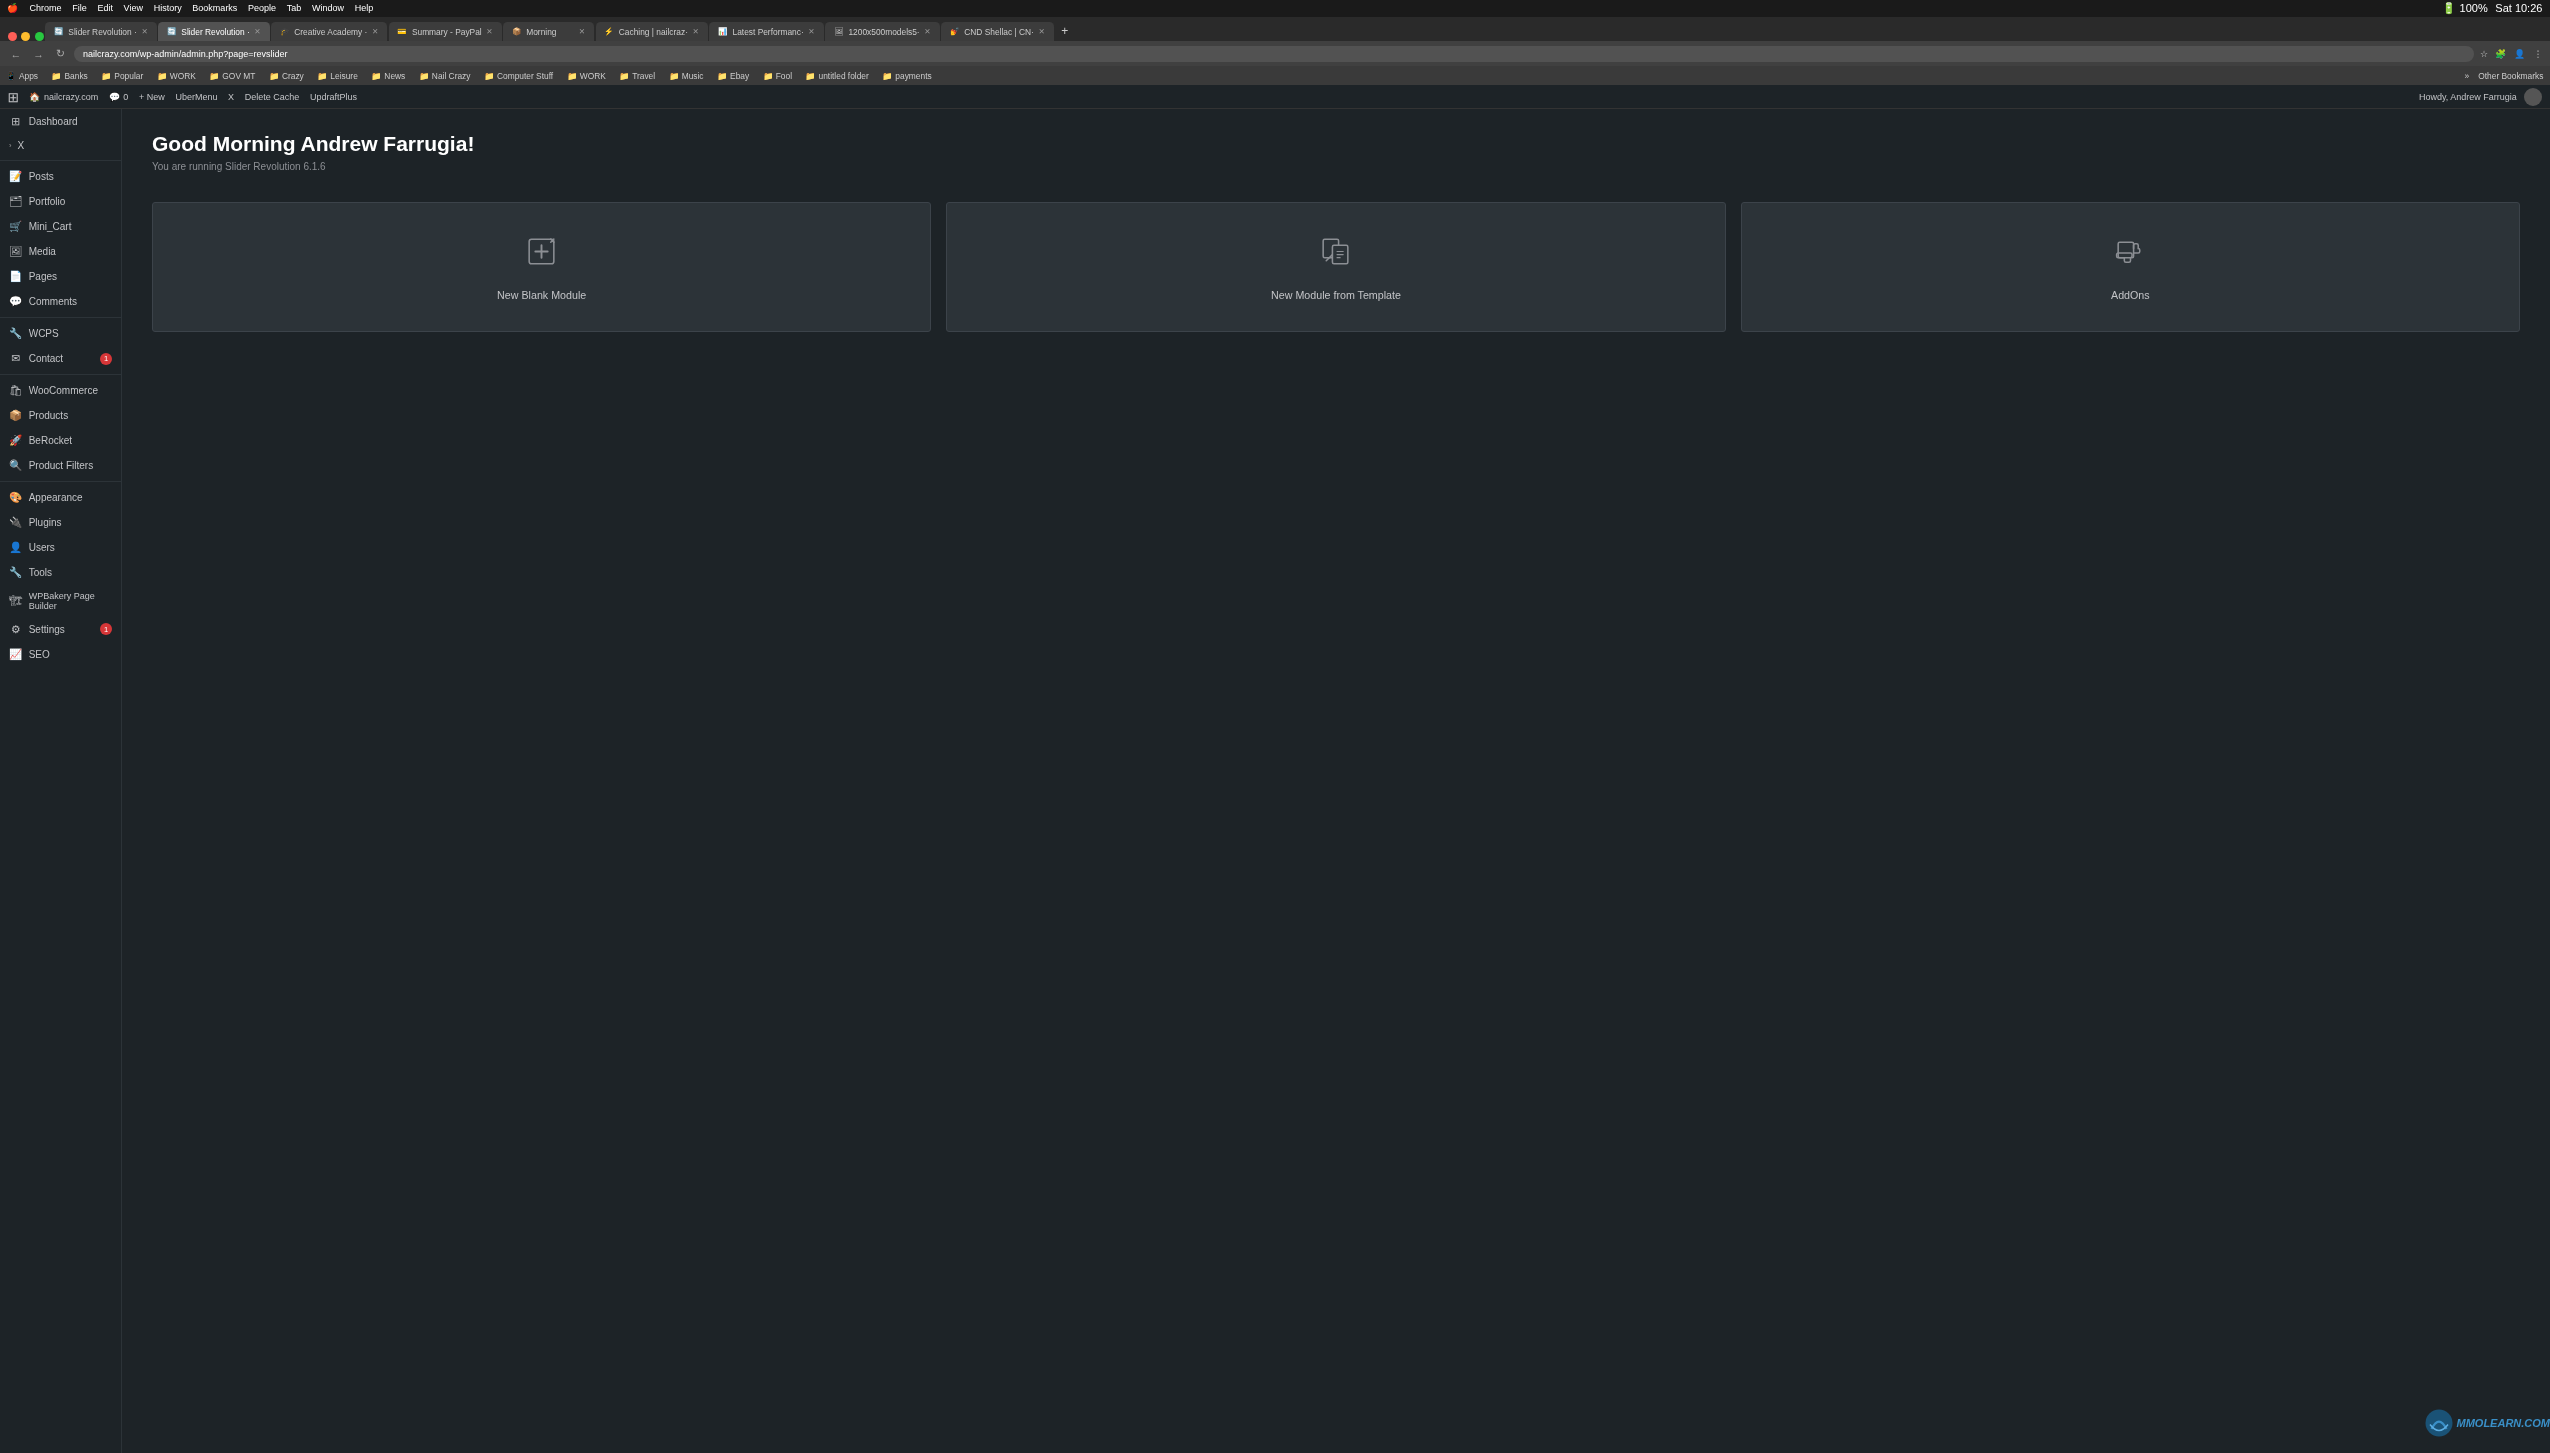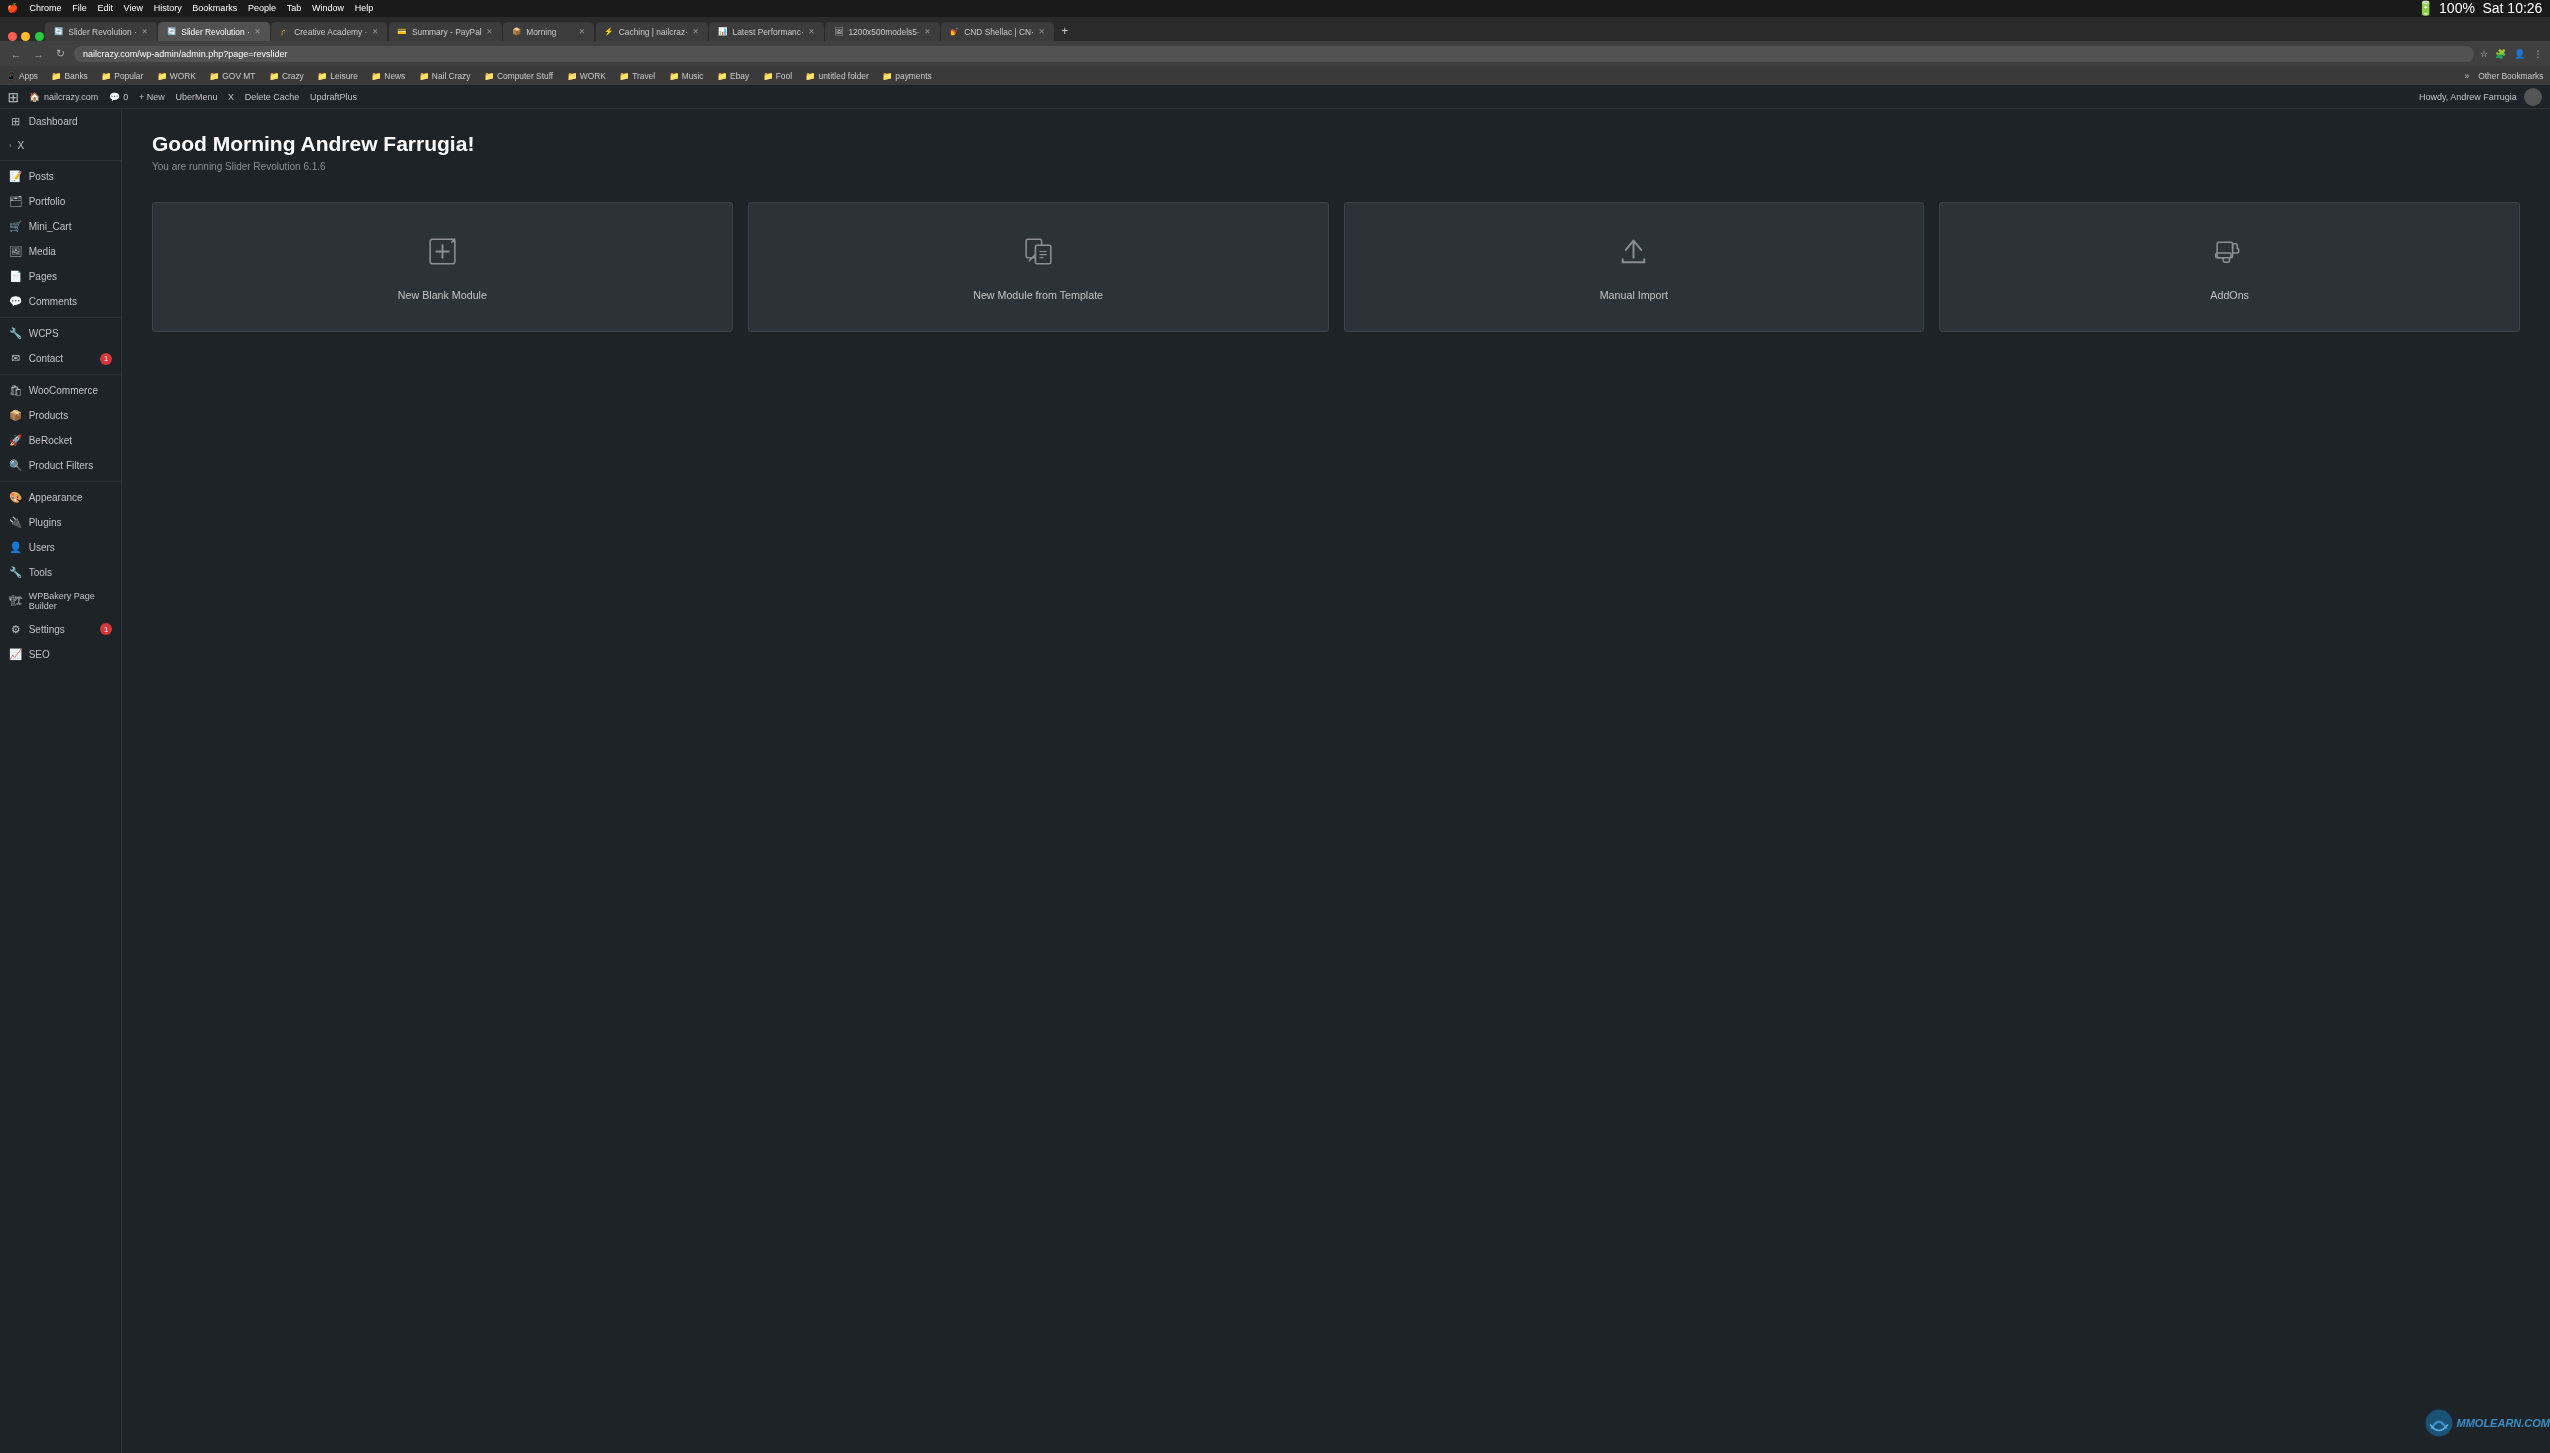--- a/index.html
+++ b/index.html
@@ -10,21 +10,21 @@
       background: #1a1a1a;
       height: 16.7px;
       display: flex;
       align-items: center;
       justify-content: space-between;
       padding: 0 7.6px;
       font-size: 9px;
       color: #fff;
     }
     .mac-bar-left { display: flex; gap: 10.7px; align-items: center; }
-    .mac-bar-right { display: flex; gap: 7.6px; align-items: flex-start; font-size: 14px; }
+    .mac-bar-right { display: flex; gap: 7.6px; align-items: flex-start; font-size: 11px; }
 
     
     .browser-chrome {
       background: #3c3c3c;
     }
     .tab-bar {
       display: flex;
       align-items: flex-end;
       padding: 4.6px 0 0 7.6px;
       background: #2a2a2a;
@@ -497,29 +497,20 @@
             <svg width="37" height="37" viewBox="0 0 48 48" fill="none">
               <path d="M12 36 L20 28 L28 36 L36 20" stroke="#8c8f94" stroke-width="2" stroke-linecap="round" fill="none"></path>
               <rect x="8" y="8" width="20" height="24" rx="2" stroke="#8c8f94" stroke-width="2" fill="none"></rect>
               <rect x="20" y="16" width="20" height="24" rx="2" stroke="#8c8f94" stroke-width="2" fill="#2c3338"></rect>
               <path d="M26 24 L34 24 M26 28 L34 28 M26 32 L30 32" stroke="#8c8f94" stroke-width="1.5" stroke-linecap="round"></path>
             </svg>
           </div>
           <span class="action-card-label">New Module from Template</span>
         </div>
 
-        <div class="action-card">
-          <div class="action-card-icon">
-            <svg width="37" height="37" viewBox="0 0 48 48" fill="none">
-              <path d="M24 10 L24 32 M14 22 L24 10 L34 22" stroke="#8c8f94" stroke-width="2.5" stroke-linecap="round" stroke-linejoin="round"></path>
-              <path d="M10 34 L10 38 L38 38 L38 34" stroke="#8c8f94" stroke-width="2.5" stroke-linecap="round"></path>
-            </svg>
-          </div>
-          <span class="action-card-label">Manual Import</span>
-        </div>
 
         <div class="action-card">
           <div class="action-card-icon">
             <svg width="37" height="37" viewBox="0 0 48 48" fill="none">
               <rect x="8" y="12" width="20" height="20" rx="2" stroke="#8c8f94" stroke-width="2" fill="none"></rect>
               <path d="M28 20 L28 16 C28 14.9 28.9 14 30 14 L32 14 C33.1 14 34 14.9 34 16 L34 20 C35.1 20 36 20.9 36 22 L36 24 C36 25.1 35.1 26 34 26 L28 26" stroke="#8c8f94" stroke-width="2" stroke-linecap="round"></path>
               <path d="M16 32 L16 36 C16 37.1 16.9 38 18 38 L22 38 C23.1 38 24 37.1 24 36 L24 32 C25.1 32 26 31.1 26 30 L26 28 C26 26.9 25.1 26 24 26 L8 26 C6.9 26 6 26.9 6 28 L6 30 C6 31.1 6.9 32 8 32 Z" stroke="#8c8f94" stroke-width="2" fill="none"></path>
             </svg>
           </div>
           <span class="action-card-label">AddOns</span>

